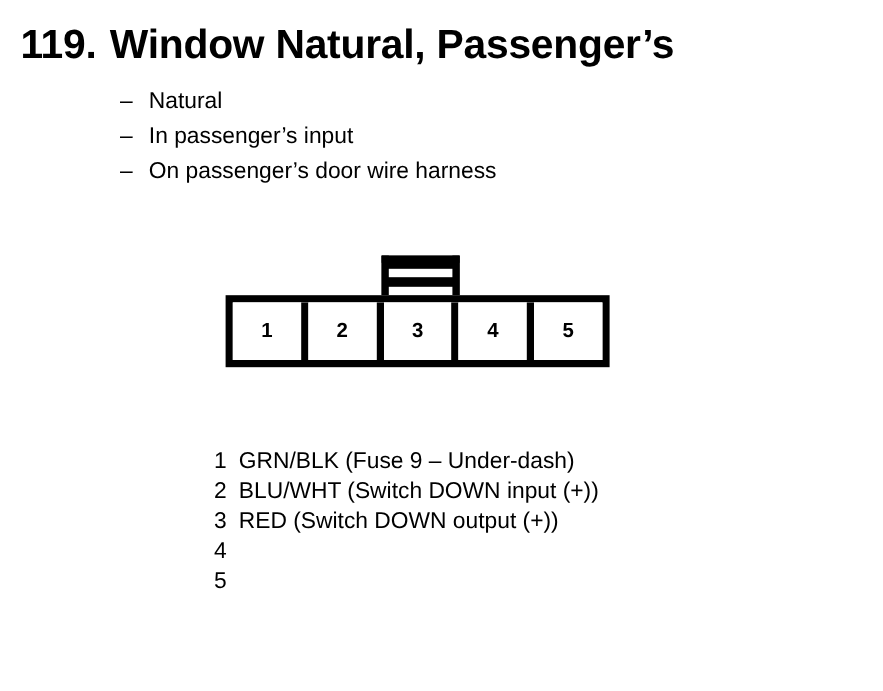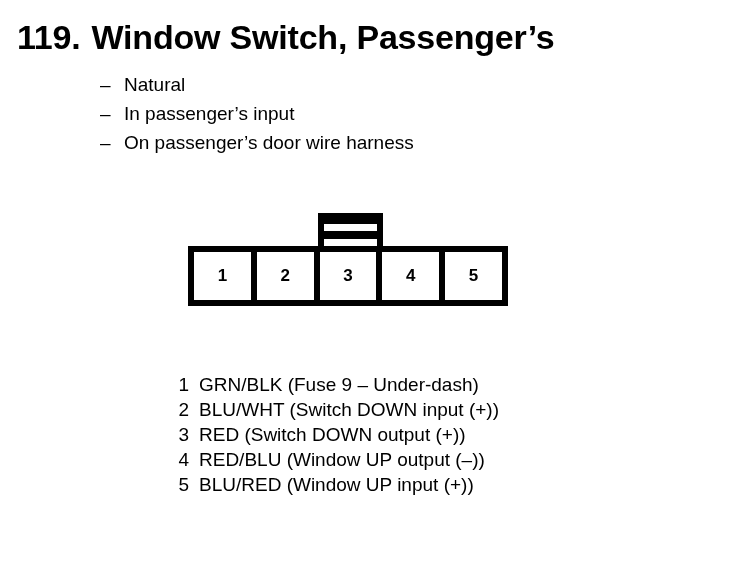--- a/index.html
+++ b/index.html
@@ -135,21 +135,21 @@
     margin-left: 10px;
     flex: 0 0 auto;
   }
 </style>
 </head>
 <body>
 
 <div id="page">
 
   <div id="title">
-    <span class="num">119.</span><span>Window Switch, Passenger’s</span>
+    <span class="num">119.</span><span>Window Natural, Passenger’s</span>
   </div>
 
   <div id="attributes">
     <div class="attr-row">
       <span class="attr-dash">–</span><span>Natural</span>
     </div>
     <div class="attr-row">
       <span class="attr-dash">–</span><span>In passenger’s input</span>
     </div>
     <div class="attr-row">
@@ -189,21 +189,19 @@
     <div class="legend-row">
       <span class="legend-num">2</span>
       <span class="legend-desc">BLU/WHT (Switch DOWN input (+))</span>
     </div>
     <div class="legend-row">
       <span class="legend-num">3</span>
       <span class="legend-desc">RED (Switch DOWN output (+))</span>
     </div>
     <div class="legend-row">
       <span class="legend-num">4</span>
-      <span class="legend-desc">RED/BLU (Window UP output (–))</span>
     </div>
     <div class="legend-row">
       <span class="legend-num">5</span>
-      <span class="legend-desc">BLU/RED (Window UP input (+))</span>
     </div>
   </div>
 
 </div>
 
 </body></html>

